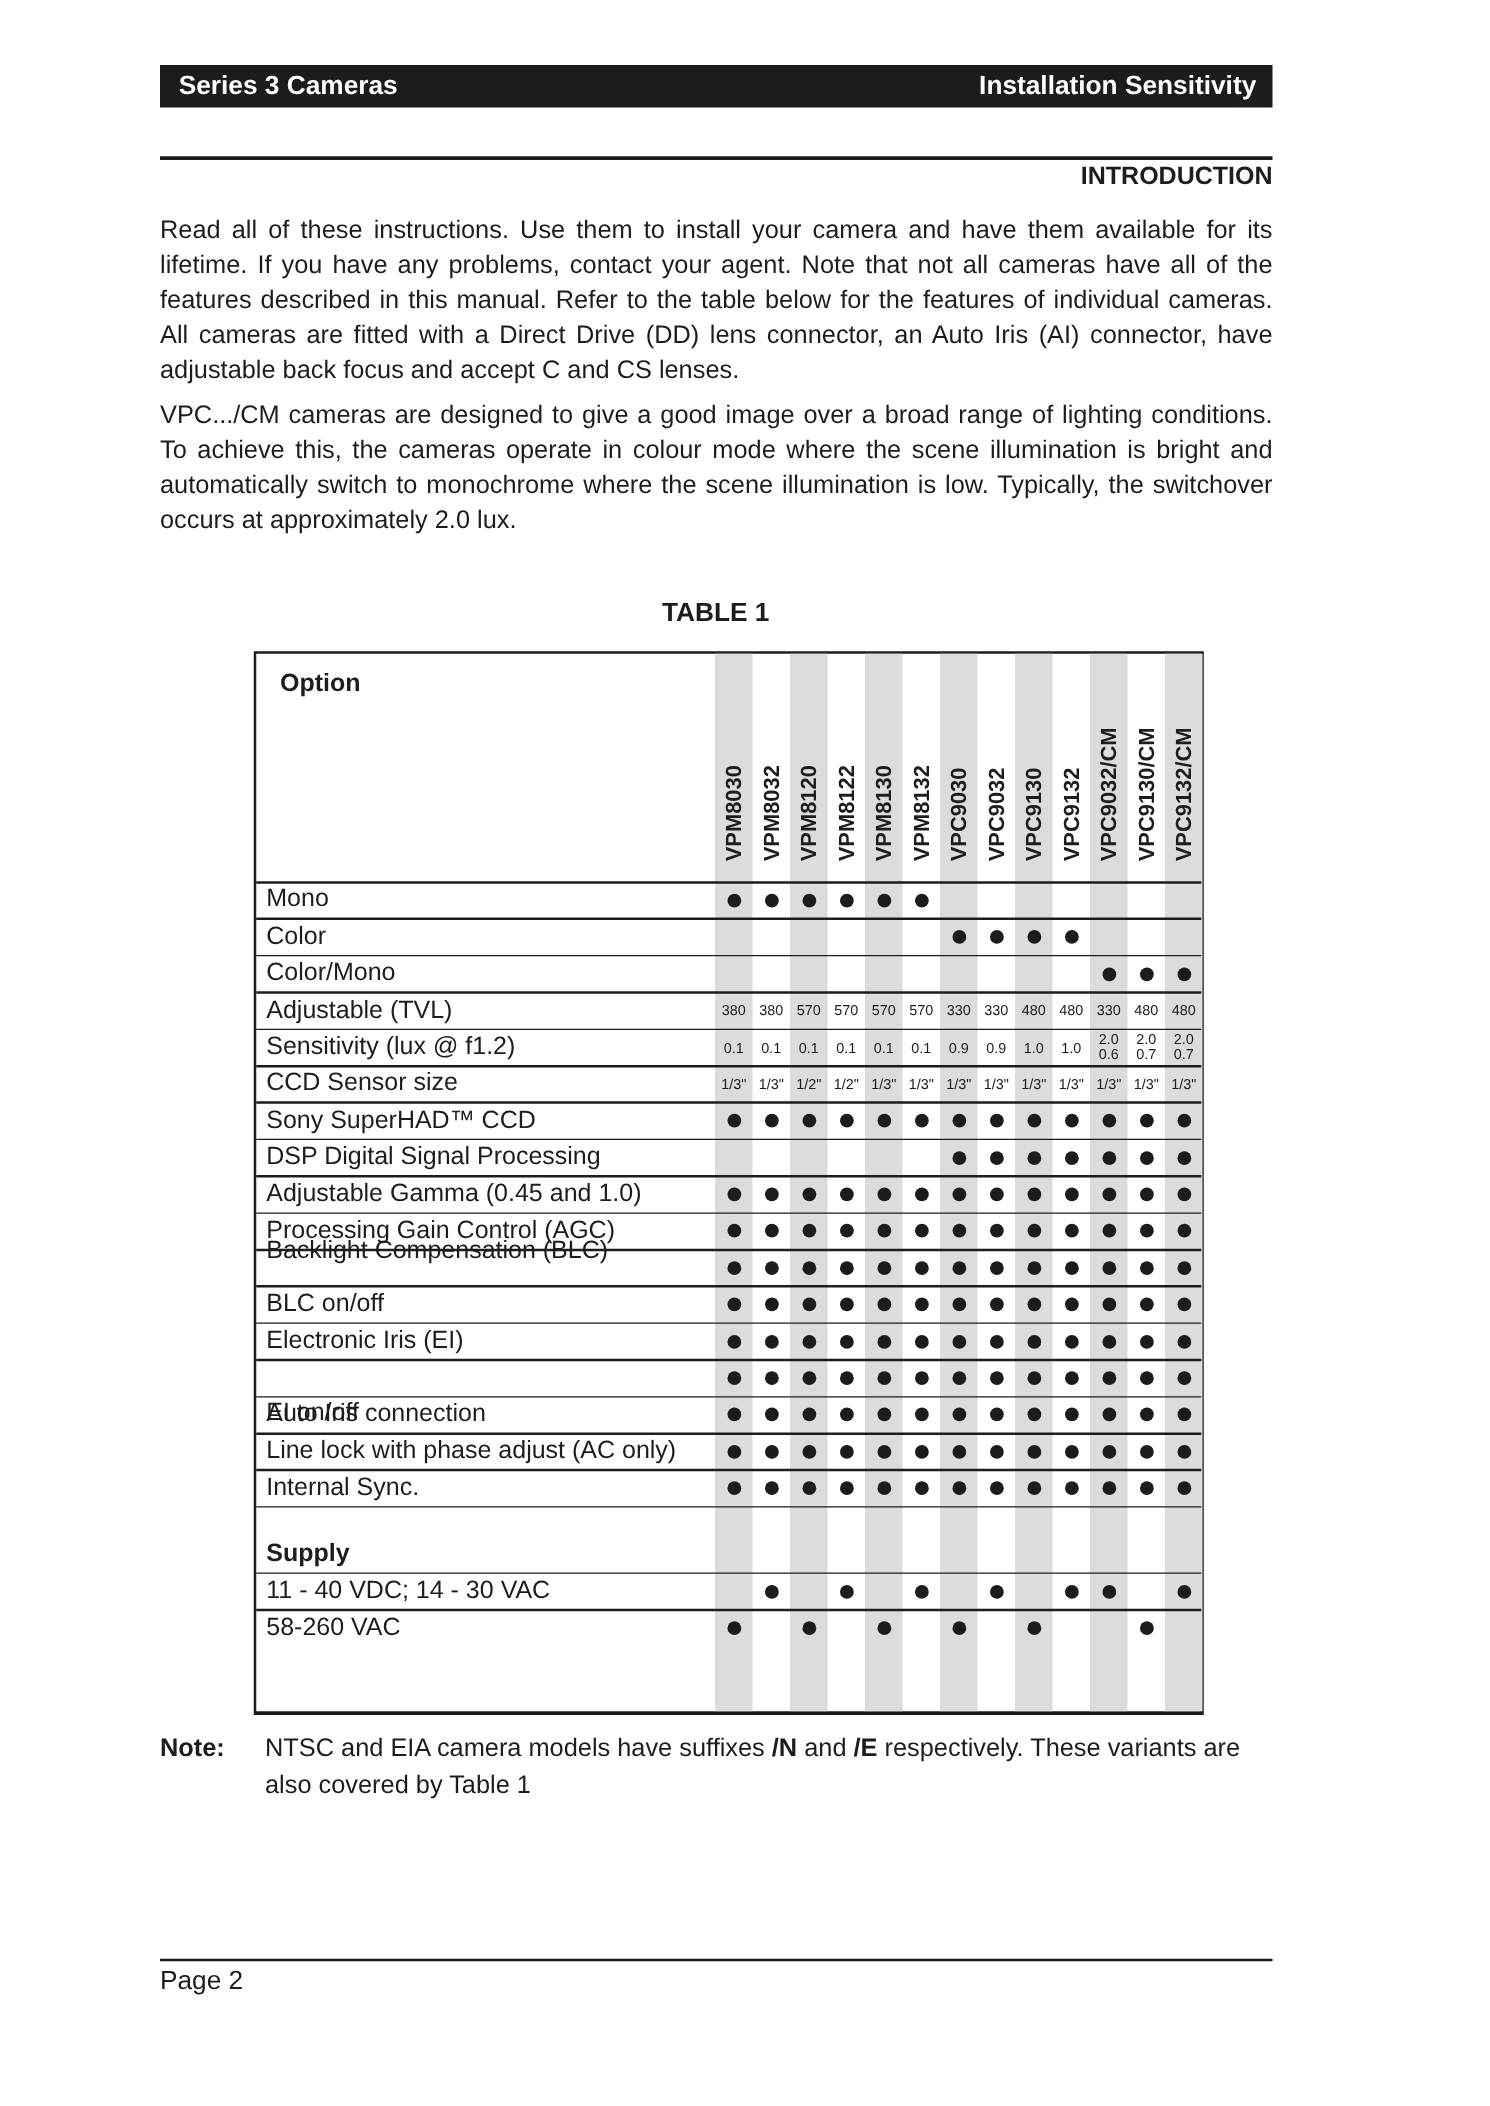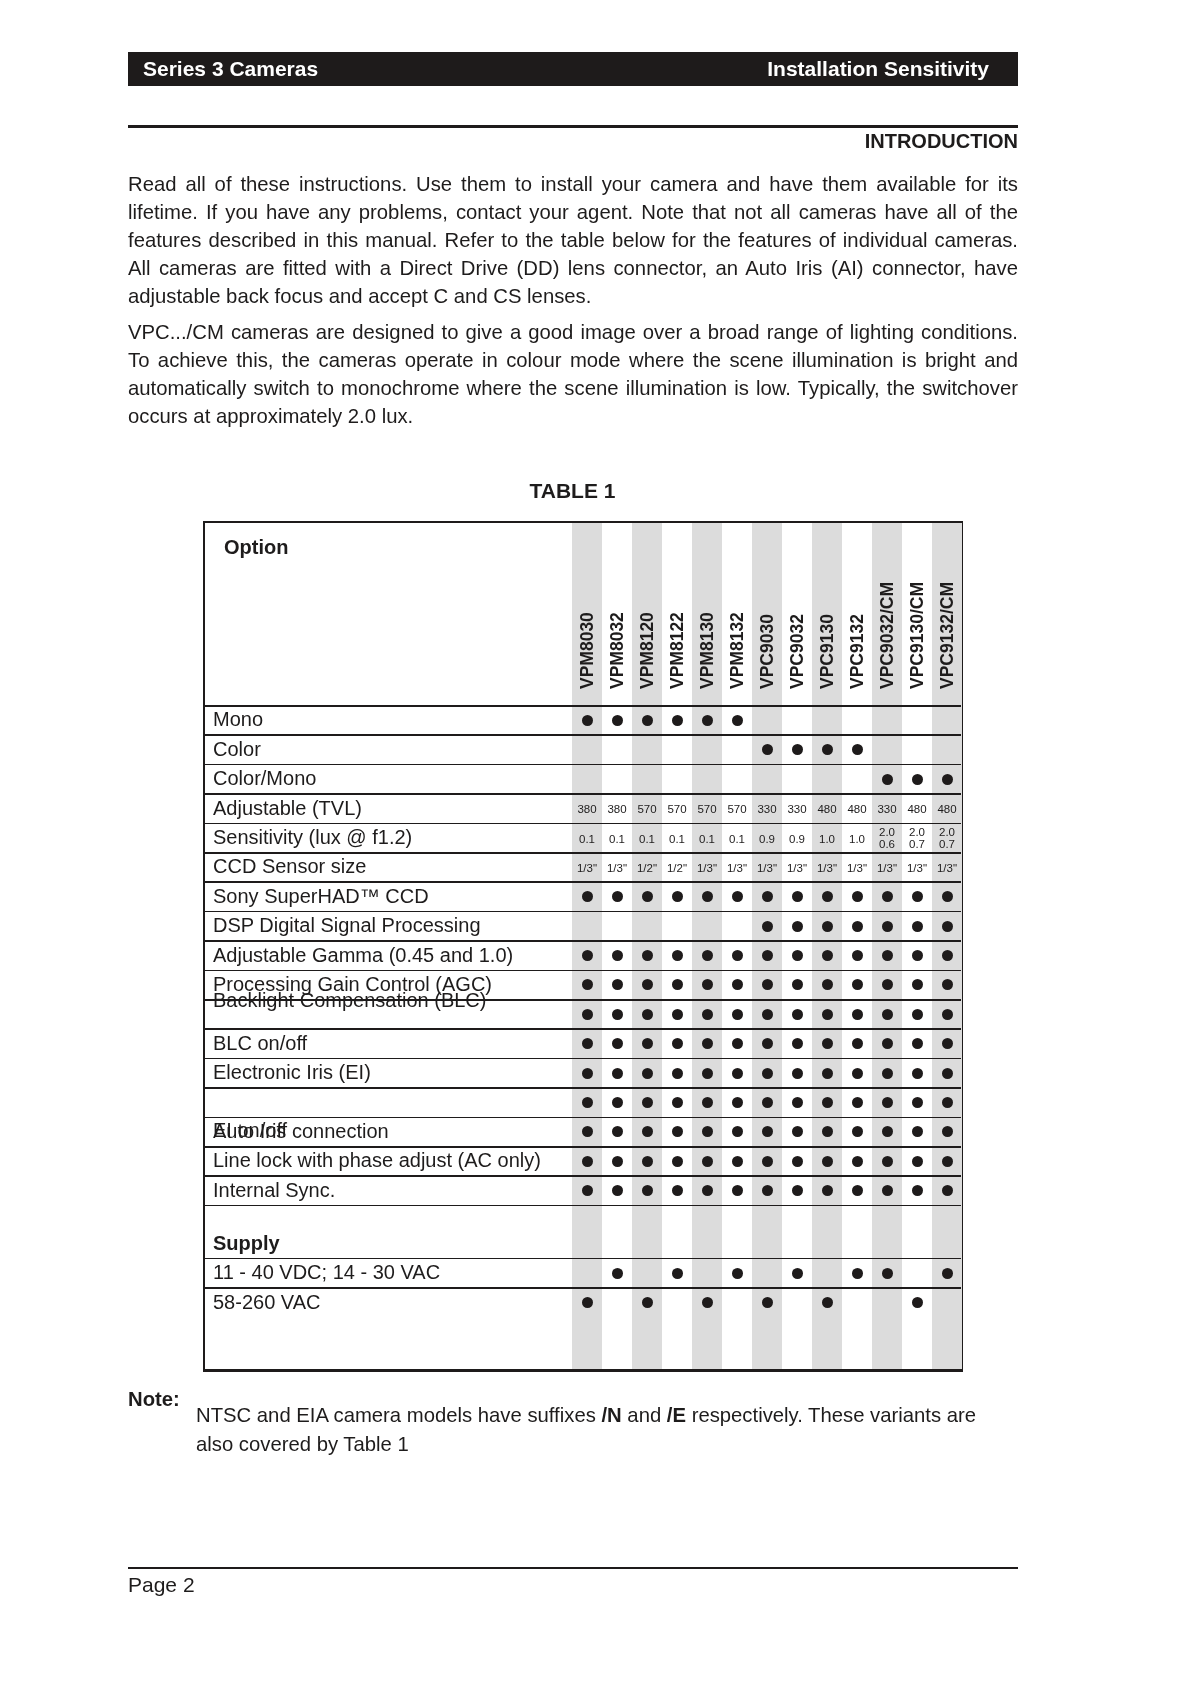--- a/index.html
+++ b/index.html
@@ -1,20 +1,20 @@
 <!DOCTYPE html>
 <html><head>
 <meta charset="utf-8">
 <style>
   html, body { margin:0; padding:0; background:#ffffff; }
   body { width:1192px; height:1685px; position:relative; overflow:hidden;
          font-family:"Liberation Sans", sans-serif; color:#1e1c1c; }
   .hdr-bar { position:absolute; left:128px; top:52px; width:890px; height:34px; background:#1e1b1b;
              color:#ffffff; font-weight:bold; font-size:21px; display:flex; justify-content:space-between;
-             align-items:center; padding:0 29px 0 15px; box-sizing:border-box; }
+             align-items:center; padding:0 13px 0 15px; box-sizing:border-box; }
   .rule-top { position:absolute; left:128px; top:125px; width:890px; height:3px; background:#1e1b1b; }
   .section { position:absolute; right:174px; top:130px; font-weight:bold; font-size:20px; }
   .para { position:absolute; left:128px; width:890px; font-size:20.3px; line-height:28px; text-align:justify;
           text-align-last:left; }
   .p1 { top:170px; }
   .p2 { top:318px; }
   .tbl-title { position:absolute; left:0; width:1145px; text-align:center; top:479px; font-weight:bold; font-size:21px; }
   .tbl { position:absolute; left:203px; top:521px; width:760px; height:851px; box-sizing:border-box;
          border:2px solid #1e1b1b; border-bottom-width:3px; }
   .col-bg { position:absolute; top:0; bottom:0; width:30px; background:#dcdcdc; }
@@ -23,21 +23,21 @@
   .model span { position:absolute; left:50%; bottom:0; transform-origin:0 0;
                 transform: rotate(-90deg) translate(0, -50%); white-space:nowrap;
                 font-weight:bold; font-size:17.5px; }
   .row-line { position:absolute; left:0; width:756px; height:1.5px; background:#1e1b1b; }
   .row-label { position:absolute; left:8px; font-size:20px; white-space:nowrap; }
   .row-label.bold { font-weight:bold; }
   .cell { position:absolute; width:30px; text-align:center; font-size:11.5px; }
   .dot { position:absolute; width:11px; height:11px; border-radius:50%; background:#1e1b1b; }
   .note { position:absolute; left:128px; top:1385px; width:890px; font-size:20.3px; line-height:29px; }
   .note-label { font-weight:bold; position:absolute; left:0; top:0; }
-  .note-text { position:absolute; left:68px; top:0; width:822px;margin-top:16px; }
+  .note-text { position:absolute; left:84px; top:0; width:822px; }
   .rule-bottom { position:absolute; left:128px; top:1567px; width:890px; height:1.5px; background:#1e1b1b; }
   .page-num { position:absolute; left:128px; top:1573px; font-size:21px; }
 </style>
 </head>
 <body>
 
 <div class="hdr-bar">
   <span>Series 3 Cameras</span>
   <span>Installation Sensitivity</span>
 </div>

